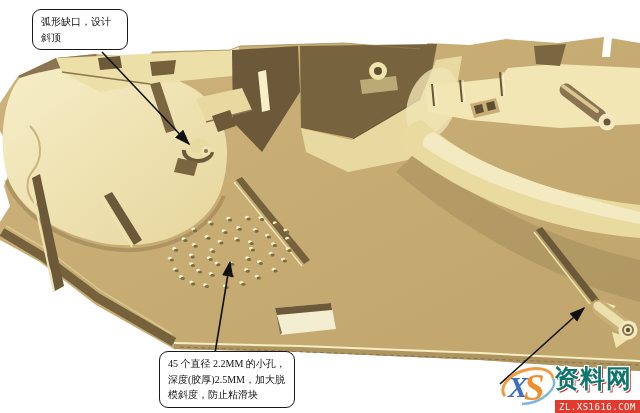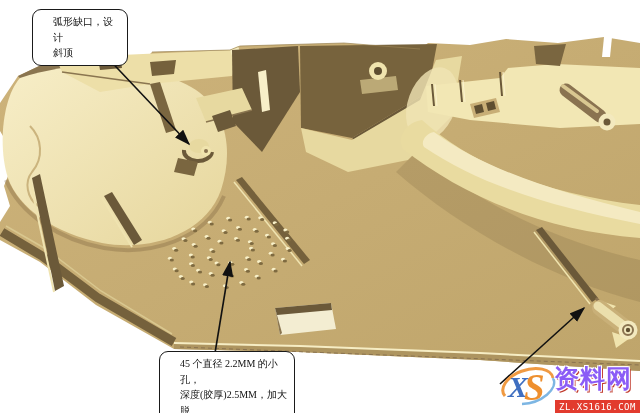--- a/index.html
+++ b/index.html
@@ -5,28 +5,28 @@
   html,body{margin:0;padding:0;background:#888;}
   .stage{
     position:relative;width:640px;height:413px;background:#ffffff;
     overflow:hidden;font-family:"Liberation Serif","DejaVu Serif",serif;
     border-bottom:1px solid #d8d8d8;
   }
   .stage svg{position:absolute;left:0;top:0;}
   .callout{
     position:absolute;background:#ffffff;border:1.4px solid #1a1a1a;
     border-radius:9px;font-size:10px;line-height:1.55;color:#111;
-    padding:4px 6px 4px 20px;white-space:pre-line;z-index:5;box-sizing:border-box;
+    padding:4px 6px 4px 8px;white-space:pre-line;z-index:5;box-sizing:border-box;
   }
   .callout.pill{display:flex;align-items:center;border-radius:11px;padding:12px 9px;margin-top:36px;}
   .watermark{position:absolute;left:500px;top:360px;width:140px;height:53px;z-index:9;}
   .wm-logo{position:absolute;left:0;top:0;width:58px;height:52px;}
   .wm-brand{
     position:absolute;left:54px;top:2px;font-family:"Liberation Sans","DejaVu Sans",sans-serif;
-    font-weight:bold;font-size:25px;letter-spacing:1px;color:#8b5cf6;white-space:nowrap;
+    font-weight:bold;font-size:25px;letter-spacing:1px;color:#0f766e;white-space:nowrap;
     text-shadow:-1px -1px 0 #fff,1px -1px 0 #fff,-1px 1px 0 #fff,1px 1px 0 #fff,2px 2px 0 #c0392b;
   }
   .wm-url{
     position:absolute;left:55px;top:40px;background:#e23b2e;color:#fff;
     font-family:"DejaVu Sans Mono","Liberation Mono",monospace;font-size:9px;
     padding:2px 4px;letter-spacing:0.5px;white-space:nowrap;
   }
 </style>
 </head>
 <body>

